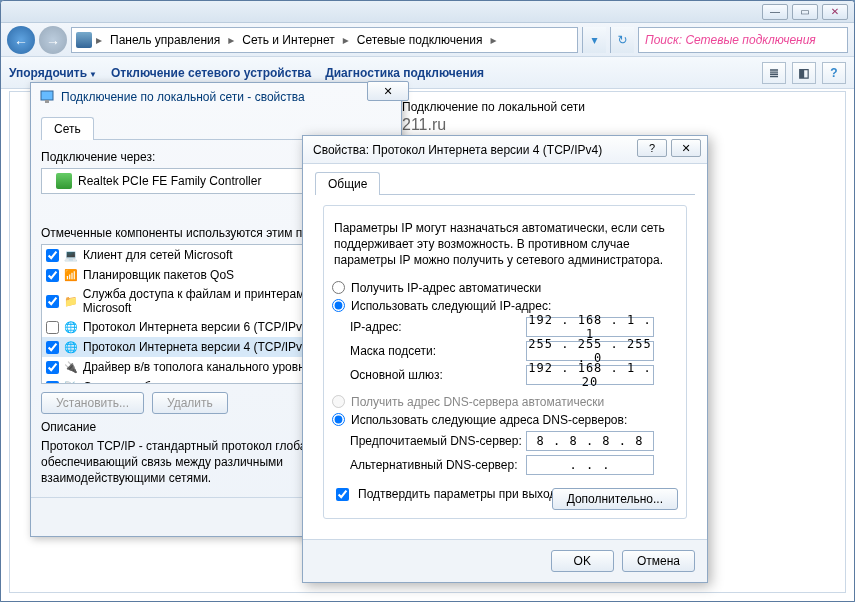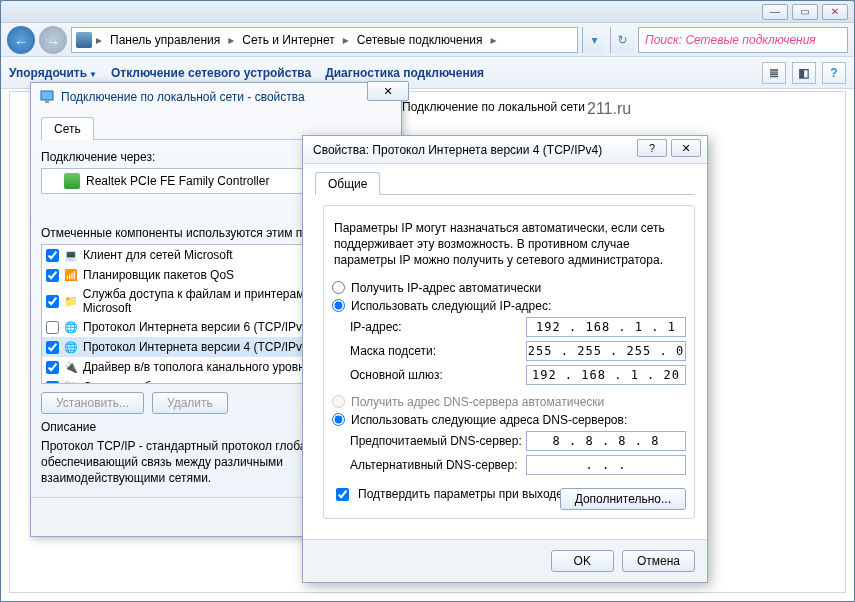--- a/index.html
+++ b/index.html
@@ -18,35 +18,35 @@
 .crumb { color:#000; padding:0 4px;}
 .crumb-sep { color:#666;}
 .addr-ref { width:24px;height:26px;border-left:1px solid #9fb4cc;display:flex;align-items:center;justify-content:center;color:#38c;background:linear-gradient(#f4f8fc,#e0eaf4);}
 .search { width:210px;height:26px;border:1px solid #9fb4cc;background:#fff;display:flex;align-items:center;padding:0 6px;color:#ec4899;font-style:italic;}
 .toolbar { height:32px;background:linear-gradient(#f5f9fd,#e8f0f8);border-bottom:1px solid #cbd8e6;display:flex;align-items:center;padding:0 8px;gap:14px;font-weight:bold;}
 .tool { color:#15428b;cursor:pointer;}
 .tool .dd{font-size:8px;margin-left:2px;}
 .toolbar-right{margin-left:auto;display:flex;gap:6px;}
 .sqbtn{width:24px;height:22px;border:1px solid #b0c0d0;background:linear-gradient(#fdfefe,#e8f0f8);display:flex;align-items:center;justify-content:center;color:#456;}
 .content-area { position:absolute; top:90px; left:8px; right:8px; bottom:8px; background:#fff; border:1px solid #cbd8e6;}
-.conn-item { padding:8px 12px; display:flex; flex-direction:row; gap:2px;}
+.conn-item { padding:8px 12px; display:flex; flex-direction:column; gap:2px;}
 .conn-name{color:#000;}
 .conn-sub{color:#666;font-size:16px;}
 
 
 .dlg1 { position:absolute; top:82px; left:30px; width:372px; background:linear-gradient(#f7f9fc,#eef3f9); border:1px solid #8fa8c4; box-shadow:2px 2px 8px rgba(0,0,0,.25); }
 .dlg1-title { height:28px; display:flex; align-items:center; padding:0 8px; gap:6px; position:relative;}
 .dlg1-title-icon{width:16px;height:16px;}
 .dlg1-title-text{color:#003a77;}
 .dlg1-close{position:absolute;right:-8px;top:-2px;width:42px;height:20px;border:1px solid #8fa8c4;background:linear-gradient(#fdfefe,#e4ecf5);border-radius:2px;display:flex;align-items:center;justify-content:center;font-size:11px;}
 .dlg1-body{padding:6px 10px 10px 10px;}
 .tabstrip{display:flex;border-bottom:1px solid #b8c8da;margin-bottom:10px;}
 .tab{padding:4px 12px;border:1px solid #b8c8da;border-bottom:none;background:#fff;border-radius:3px 3px 0 0;margin-bottom:-1px;}
 .lbl{color:#000;margin:4px 0;}
-.field-box{border:1px solid #b0c0d0;background:#fff;padding:4px 22px;display:flex;align-items:center;gap:6px;}
+.field-box{border:1px solid #b0c0d0;background:#fff;padding:4px 14px;display:flex;align-items:center;gap:6px;}
 .nic-icon{width:16px;height:16px;background:linear-gradient(#6c6,#393);border-radius:2px;}
 .btn{border:1px solid #8fa8c4;background:linear-gradient(#fdfefe,#e4ecf5);padding:3px 14px;border-radius:3px;cursor:pointer;color:#000;}
 .btn.disabled{color:#999;}
 .components{border:1px solid #b0c0d0;background:#fff;height:140px;overflow:hidden;margin:4px 0 8px 0;}
 .comp-row{display:flex;align-items:center;gap:4px;padding:2px 4px;}
 .comp-row input{margin:0;}
 .comp-icon{width:16px;height:16px;display:flex;align-items:center;justify-content:center;font-size:11px;}
 .btnrow{display:flex;gap:8px;justify-content:flex-start;margin:6px 0;}
 .group-title{margin-top:6px;}
 .desc-box{color:#000;line-height:1.35;}
@@ -59,21 +59,21 @@
 .dlg2-tbtns{position:absolute;right:6px;top:3px;display:flex;gap:4px;}
 .dlg2-tb{width:30px;height:18px;border:1px solid #9ab;background:linear-gradient(#fdfefe,#e4ecf5);border-radius:2px;display:flex;align-items:center;justify-content:center;font-size:11px;}
 .dlg2-body{padding:8px 12px 12px 12px;}
 .info-text{color:#000;line-height:1.35;margin:6px 2px 12px 2px;}
 .radio-row{display:flex;align-items:center;gap:6px;margin:4px 0;}
 .radio-row input{margin:0;}
 .radio-row.disabled{color:#888;}
 .ip-grid{margin:4px 0 10px 18px;}
 .ip-row{display:flex;align-items:center;margin:4px 0;}
 .ip-label{width:176px;}
-.ip-field{width:160px;height:20px;border:1px solid #9fb4cc;background:#fff;display:flex;align-items:center;justify-content:center;font-family:monospace;font-size:12px;letter-spacing:1px;text-align:center;}
+.ip-field{width:128px;height:20px;border:1px solid #9fb4cc;background:#fff;display:flex;align-items:center;justify-content:center;font-family:monospace;font-size:12px;letter-spacing:1px;text-align:center;}
 .chk-row{display:flex;align-items:center;gap:6px;margin:10px 0;}
 .dlg2-adv{display:flex;justify-content:flex-end;margin-top:-26px;}
 .dlg2-footer{display:flex;justify-content:flex-end;gap:8px;padding:10px 12px;border-top:1px solid #cbd8e6;background:#f0f4f9;}
 fieldset{border:1px solid #cbd8e6;border-radius:3px;margin:8px;padding:8px;}
 </style>
 </head>
 <body>
 
 <div class="explorer">
   <div class="explorer-titlebar">

